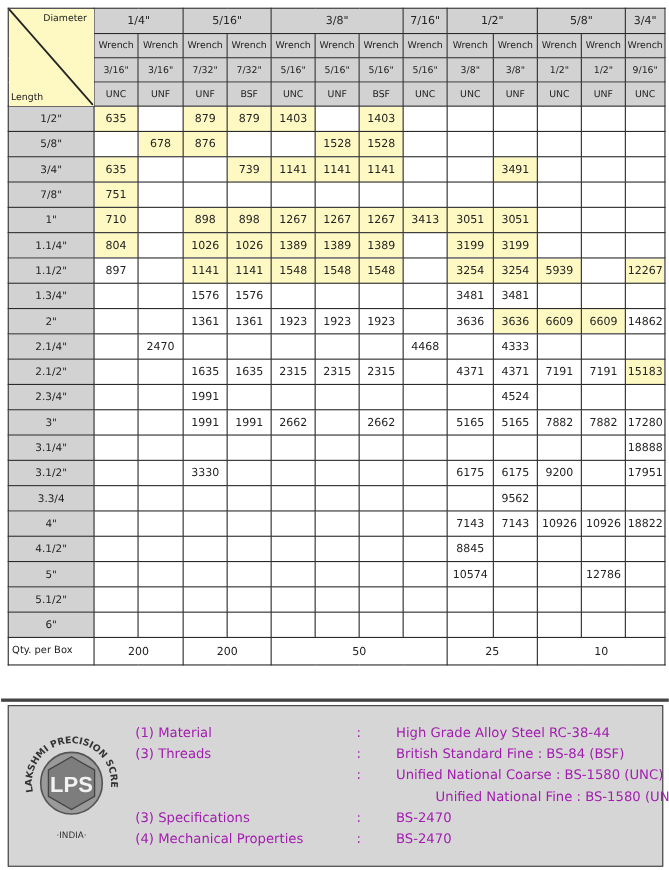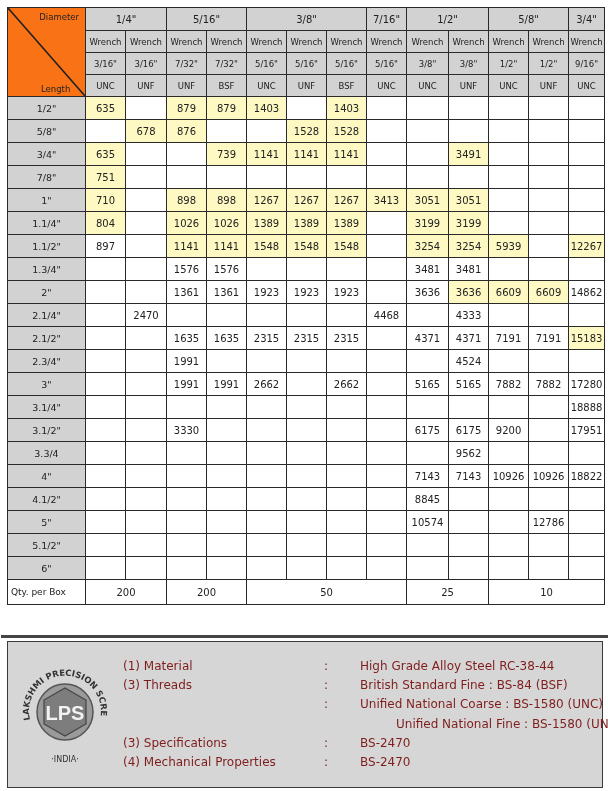--- a/index.html
+++ b/index.html
@@ -5,36 +5,36 @@
   html, body { margin: 0; padding: 0; background: #ffffff; }
   body { width: 608px; height: 791px; position: relative; overflow: hidden;
          font-family: "DejaVu Sans", sans-serif; color: #222; }
   #sheet { position: absolute; left: 7px; top: 7px; }
   table.grid { border-collapse: collapse; table-layout: fixed; width: 597px; }
   table.grid td { border: 1.4px solid #2a2a2a; padding: 0; text-align: center;
                   font-size: 10px; overflow: hidden; white-space: nowrap; height: 22px; }
   table.grid tr.h1 td { height: 22px; font-size: 10px; }
   table.grid tr.h2 td, table.grid tr.h3 td, table.grid tr.h4 td { height: 21px; font-size: 8.5px; }
   table.grid td.hdr { background: #d2d2d2; }
-  table.grid td.diag { background: #f97316; position: relative; text-align: left; vertical-align: top; }
+  table.grid td.diag { background: #fef9c3; position: relative; text-align: left; vertical-align: top; }
   .diag svg { position: absolute; left: 0; top: 0; width: 100%; height: 100%; }
   .diag .d-top { position: absolute; right: 6px; top: 4px; font-size: 8.5px; }
-  .diag .d-bot { position: absolute; left: 2px; bottom: 2px; font-size: 8.5px; margin-left: 31px; }
+  .diag .d-bot { position: absolute; left: 2px; bottom: 2px; font-size: 8.5px; }
   table.grid td.len { background: #d2d2d2; font-size: 9.5px; }
   table.grid td.val { font-size: 10px; }
   table.grid td.sh { background: #fef9c3; }
   table.grid td.qtylbl { background: #ffffff; font-size: 9px; text-align: left; padding-left: 3px; margin-left: 19px; }
   table.grid td.qty { font-size: 10px; }
   table.grid tr.qtyrow td { height: 24px; }
 
   #legend { position: absolute; left: 7px; top: 641px; width: 594px; height: 145px;
             background: #d6d6d6; border: 1.6px solid #3a3a3a; }
   #legend::before { content: ""; position: absolute; left: -7px; right: -8px; top: -7px; height: 3px; background: #444; }
   .logo { position: absolute; left: 8px; top: 8px; width: 98px; height: 128px; }
-  .spec { position: absolute; font-size: 12px; color: #7f1d1d; white-space: nowrap; }
+  .spec { position: absolute; font-size: 12px; color: #a21caf; white-space: nowrap; }
 </style>
 </head>
 <body>
 
 <div id="sheet">
   <table class="grid" id="grid">
     <colgroup>
       <col style="width:78px">
       <col style="width:40px">
         <col style="width:41px">

